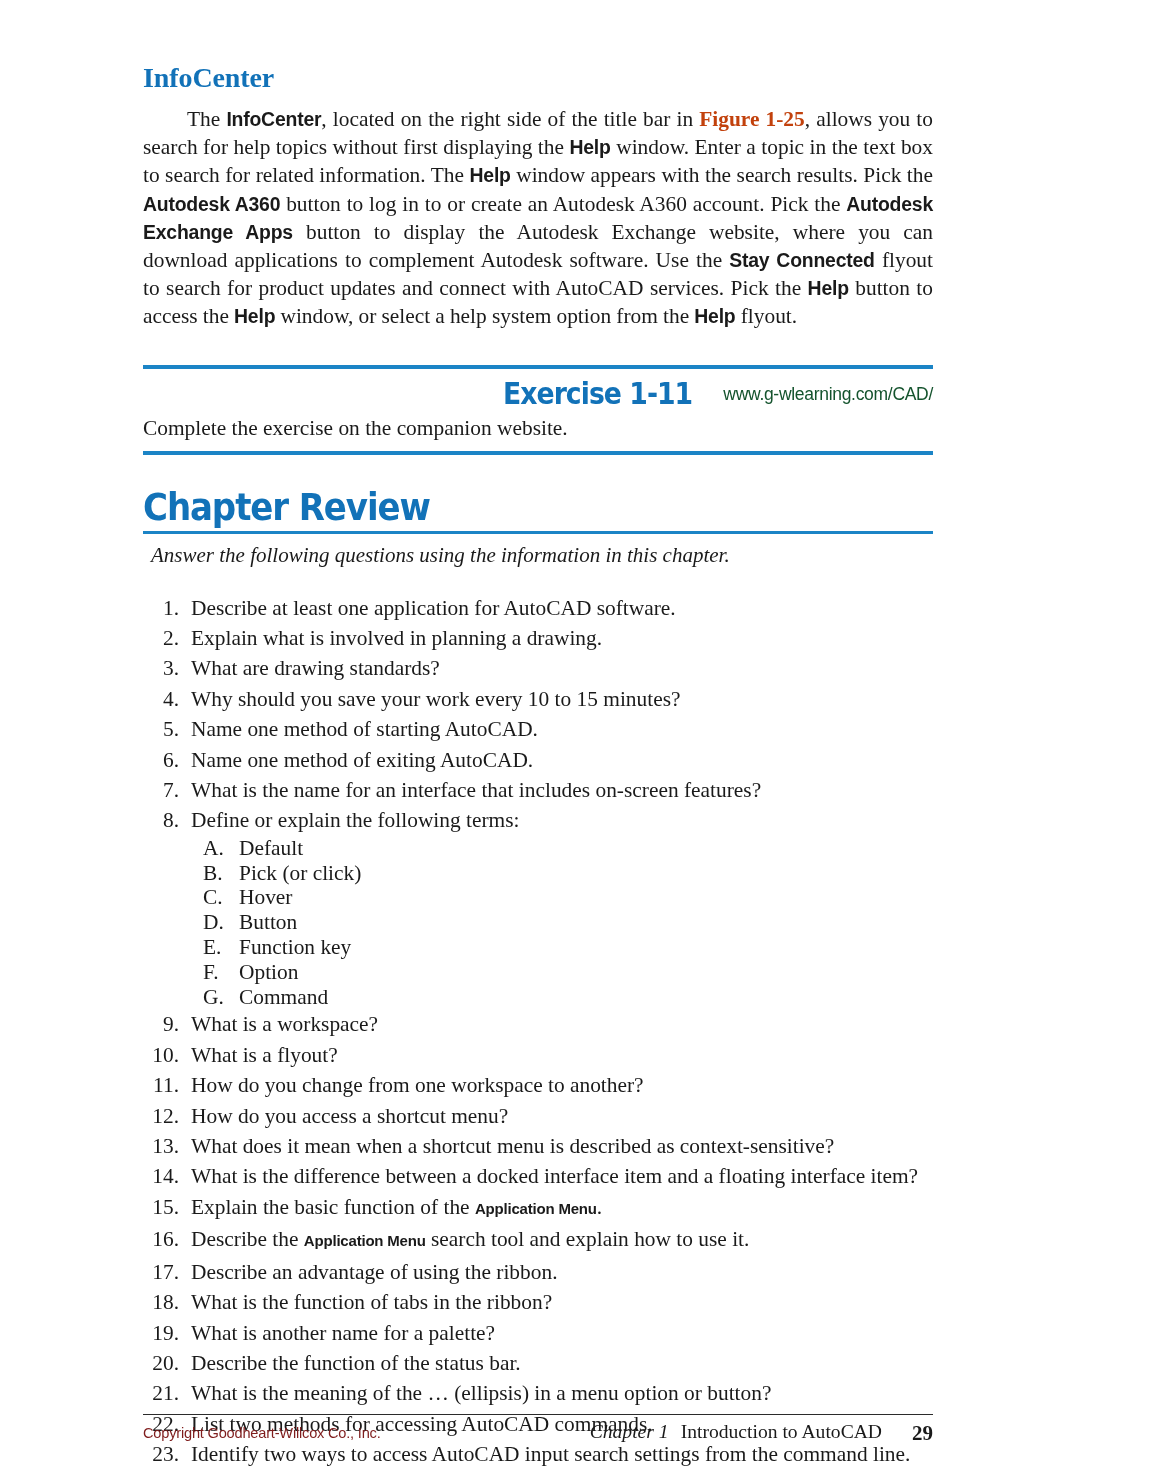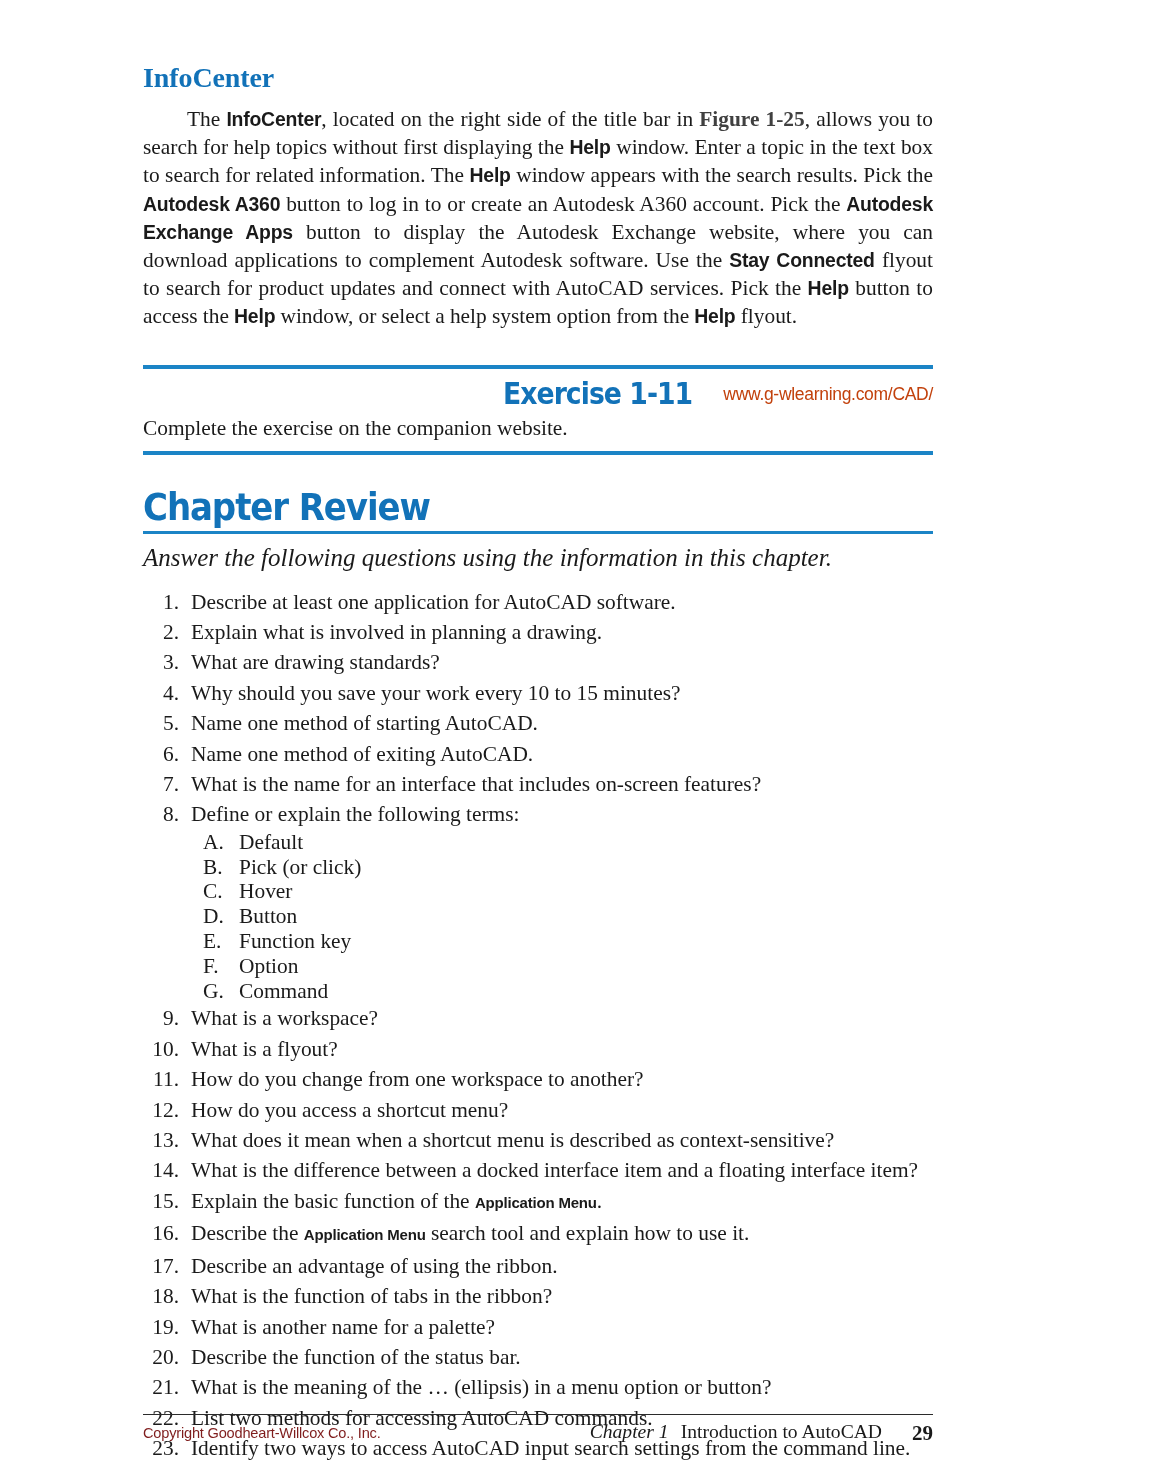--- a/index.html
+++ b/index.html
@@ -45,21 +45,21 @@
   }
   .body-par b,
   .ui-term {
     font-family: "Liberation Sans", "DejaVu Sans", sans-serif;
     font-weight: bold;
     font-size: 19.4px;
     letter-spacing: -0.2px;
   }
   .figref {
     font-weight: bold;
-    color: #404040;
+    color: #c2410c;
   }
 
   
   .exercise-box {
     margin-top: 34px;
     border-top: 4px solid #1b84c6;
     border-bottom: 4px solid #1b84c6;
     padding: 8px 0 9px 0;
     position: relative;
   }
@@ -75,21 +75,21 @@
     color: #1272b8;
     letter-spacing: -1.1px;
     line-height: 1.05;
     transform: scaleX(0.86);
     transform-origin: left bottom;
     white-space: nowrap;
   }
   .exercise-url {
     font-family: "Liberation Sans", "DejaVu Sans", sans-serif;
     font-size: 17.5px;
-    color: #c2410c;
+    color: #14532d;
     letter-spacing: -0.3px;
     padding-bottom: 4px;
     white-space: nowrap;
   }
   .exercise-sub {
     font-size: 21.4px;
     line-height: 27px;
     padding-top: 6px;
   }
 
@@ -105,24 +105,23 @@
     transform: scaleX(0.92);
     transform-origin: left bottom;
     white-space: nowrap;
   }
   .chapter-review-rule {
     border-bottom: 3px solid #1b84c6;
     margin-top: 2px;
   }
   .review-intro {
     font-style: italic;
-    font-size: 25px;
+    font-size: 21px;
     line-height: 27px;
-    padding-top: 10px;
-    margin: 0;
+    margin: 8px;
   }
 
   
   .qlist {
     margin: 0;
     padding: 16px 0 0 0;
     list-style: none;
   }
   .qitem {
     display: flex;

